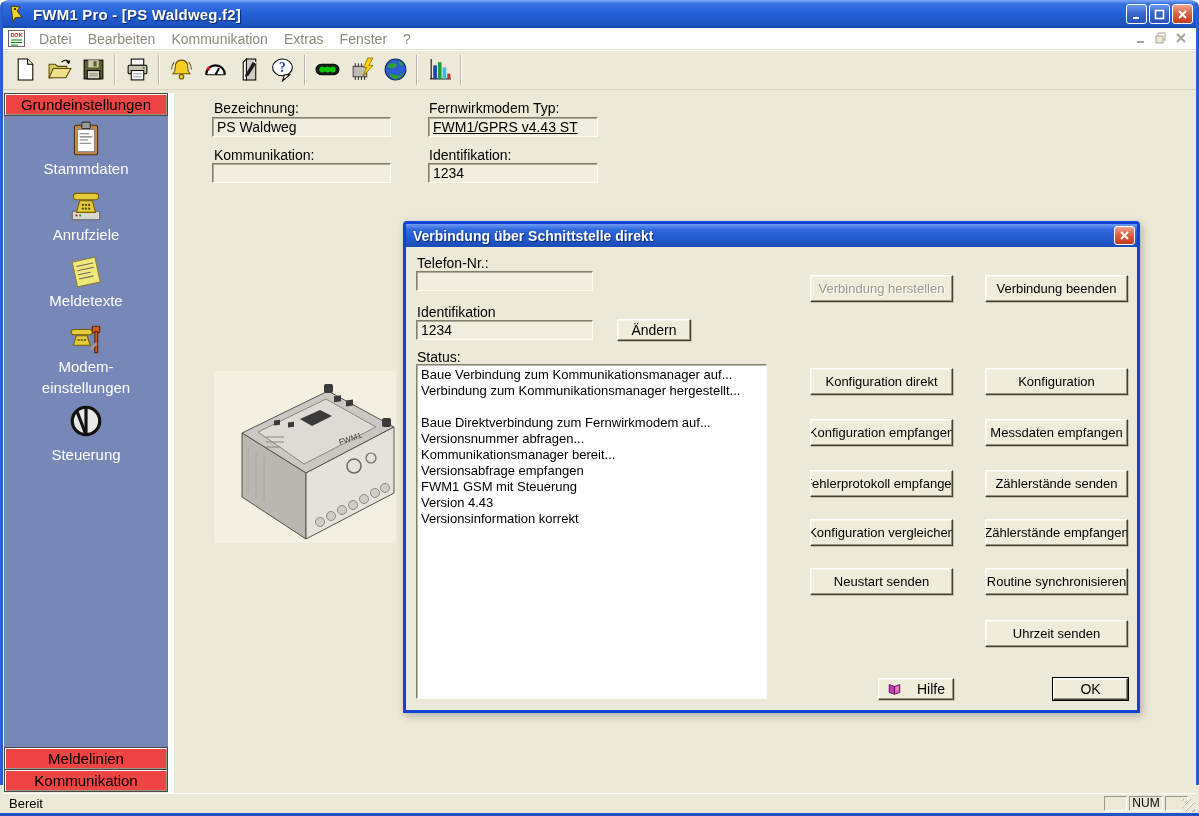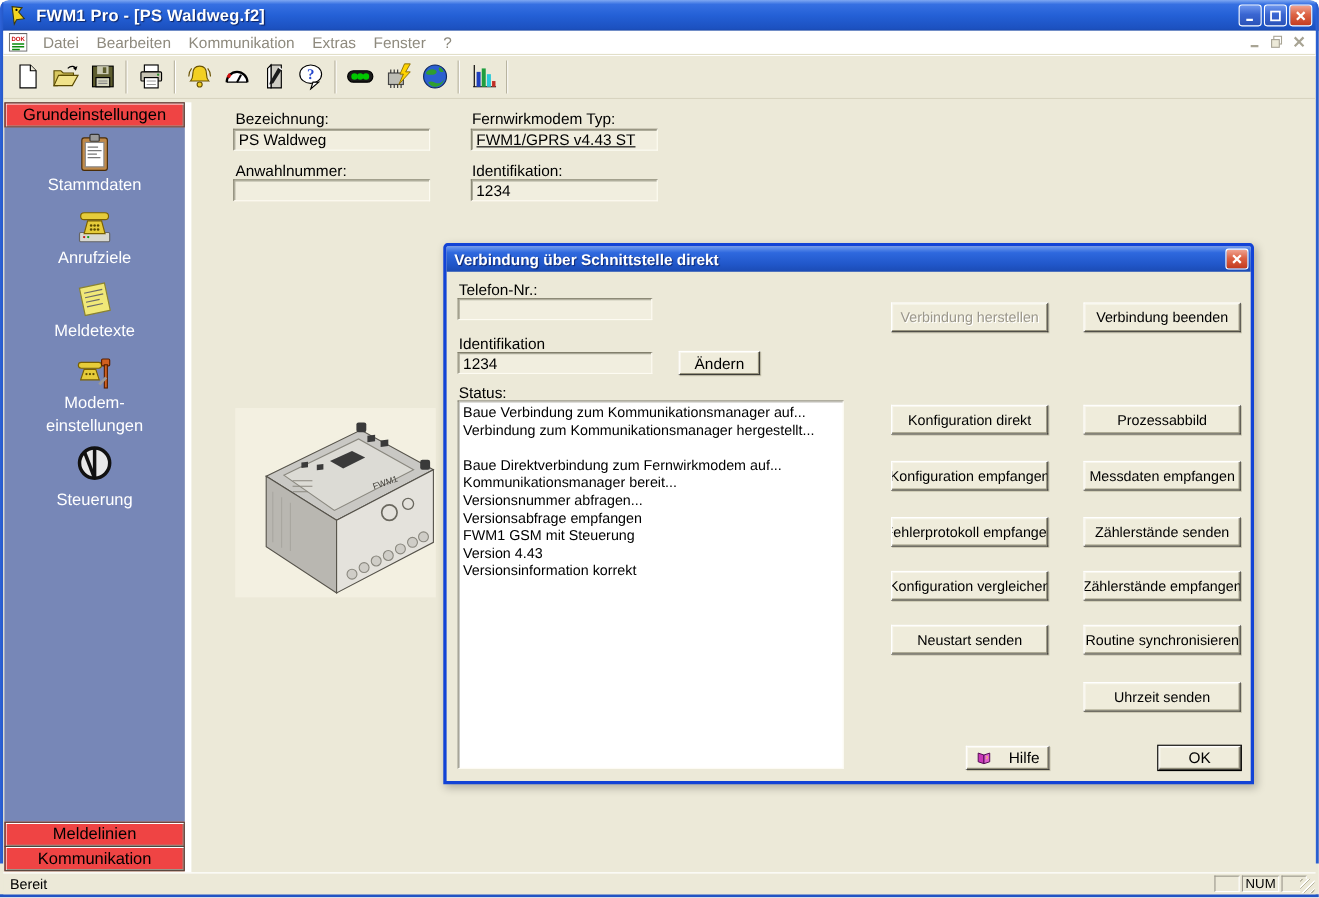--- a/index.html
+++ b/index.html
@@ -351,21 +351,21 @@
       <div class="side-label" style="top:330px;">Steuerung</div>
     </div>
 
     <div class="raised-tab" style="top:657px;">Meldelinien</div>
     <div class="raised-tab" style="top:679px;">Kommunikation</div>
 
     <div class="fld-label" style="left:211px; top:10px;">Bezeichnung:</div>
     <input class="fld" style="left: 209px; top: 27px; width: 179px;" value="PS Waldweg">
     <div class="fld-label" style="left:426px; top:10px;">Fernwirkmodem Typ:</div>
     <input class="fld" style="left: 425px; top: 27px; width: 170px; text-decoration: underline;" value="FWM1/GPRS v4.43 ST">
-    <div class="fld-label" style="left:211px; top:57px;">Anwahlnummer:</div>
+    <div class="fld-label" style="left:211px; top:57px;">Kommunikation:</div>
     <input class="fld" style="left: 209px; top: 73px; width: 179px;" value="">
     <div class="fld-label" style="left:426px; top:57px;">Identifikation:</div>
     <input class="fld" style="left: 425px; top: 73px; width: 170px;" value="1234">
 
     <div class="device">
       <svg width="182" height="172" viewBox="0 0 182 172">
         <rect width="182" height="172" fill="#F3F0E1"></rect>
         <polygon points="28,62 114,20 180,56 92,102" fill="#C9C8C4" stroke="#55524a"></polygon>
         <polygon points="44,61 112,28 162,56 90,93" fill="#DCDBD5" stroke="#8a887f"></polygon>
         <polygon points="86,48 106,39 118,45 98,55" fill="#3A3A3A"></polygon>
@@ -409,37 +409,37 @@
       <div class="dlg-label" style="left:11px; top:57px;">Identifikation</div>
       <input class="fld" style="left: 10px; top: 73px; width: 177px;" value="1234">
       <div class="btn3d small-btn" style="left:211px; top:72px; width:74px;">Ändern</div>
 
       <div class="dlg-label" style="left:11px; top:102px;">Status:</div>
       <div class="status-box">
         <div class="status-line">Baue Verbindung zum Kommunikationsmanager auf...</div>
         <div class="status-line">Verbindung zum Kommunikationsmanager hergestellt...</div>
         <div class="status-line"></div>
         <div class="status-line">Baue Direktverbindung zum Fernwirkmodem auf...</div>
+        <div class="status-line">Versionsnummer abfragen...</div>
         <div class="status-line">Kommunikationsmanager bereit...</div>
-        <div class="status-line">Versionsnummer abfragen...</div>
         <div class="status-line">Versionsabfrage empfangen</div>
         <div class="status-line">FWM1 GSM mit Steuerung</div>
         <div class="status-line">Version 4.43</div>
         <div class="status-line">Versionsinformation korrekt</div>
       </div>
 
       <div class="btn3d dlg-btn btn-disabled" style="left:404px; top:28px;">Verbindung herstellen</div>
       <div class="btn3d dlg-btn" style="left:404px; top:121px;">Konfiguration direkt</div>
       <div class="btn3d dlg-btn" style="left:404px; top:172px;">Konfiguration empfangen</div>
       <div class="btn3d dlg-btn" style="left:404px; top:223px;">Fehlerprotokoll empfangen</div>
       <div class="btn3d dlg-btn" style="left:404px; top:272px;">Konfiguration vergleichen</div>
       <div class="btn3d dlg-btn" style="left:404px; top:321px;">Neustart senden</div>
 
       <div class="btn3d dlg-btn" style="left:579px; top:28px;">Verbindung beenden</div>
-      <div class="btn3d dlg-btn" style="left:579px; top:121px;">Prozessabbild</div>
+      <div class="btn3d dlg-btn" style="left:579px; top:121px;">Konfiguration</div>
       <div class="btn3d dlg-btn" style="left:579px; top:172px;">Messdaten empfangen</div>
       <div class="btn3d dlg-btn" style="left:579px; top:223px;">Zählerstände senden</div>
       <div class="btn3d dlg-btn" style="left:579px; top:272px;">Zählerstände empfangen</div>
       <div class="btn3d dlg-btn" style="left:579px; top:321px;">Routine synchronisieren</div>
       <div class="btn3d dlg-btn" style="left:579px; top:373px;">Uhrzeit senden</div>
 
       <div class="btn3d small-btn" style="left:472px; top:431px; width:76px; gap:15px;">
         <svg width="15" height="14" viewBox="0 0 16 16">
           <path d="M2 3l6 2v9l-6-2z" fill="#C838B8" stroke="#500a50"></path>
           <path d="M14 3L8 5v9l6-2z" fill="#E060D0" stroke="#500a50"></path>

